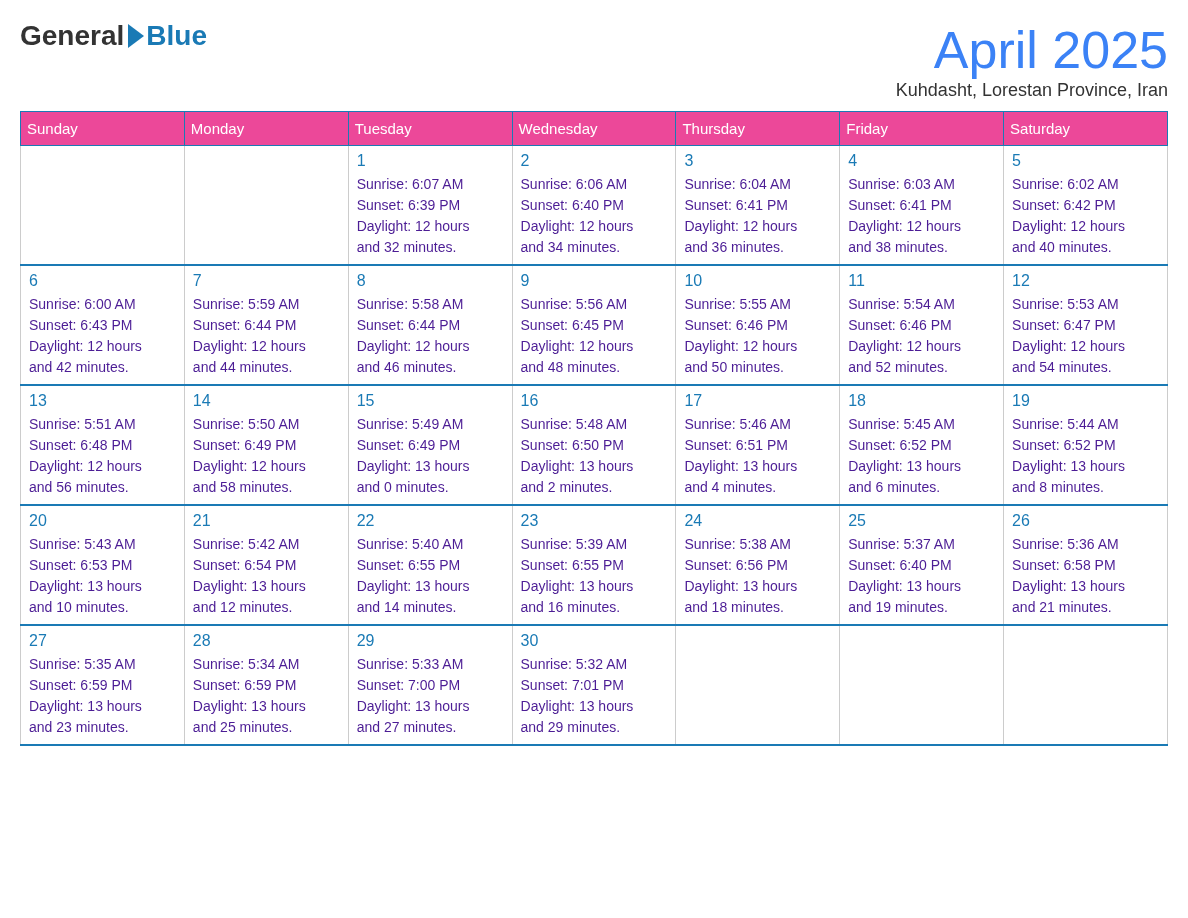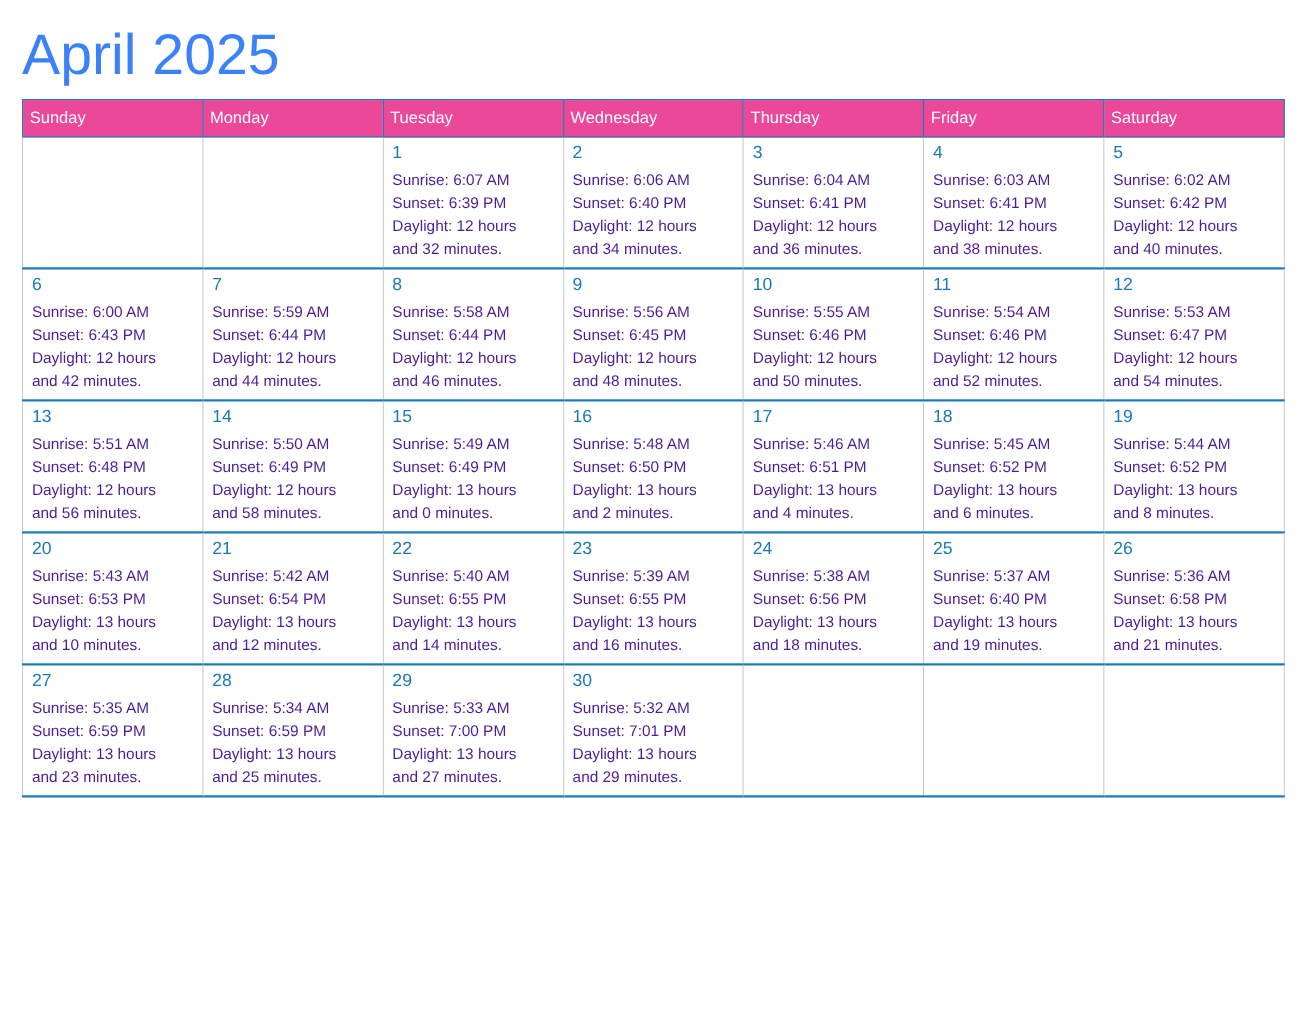--- a/index.html
+++ b/index.html
@@ -96,22 +96,30 @@
       background: #fff;
     }
     tr:last-child td {
       border-bottom: 2px solid #1a7ab5;
     }
   </style>
 </head>
 <body>
 
 <div class="header">
+  <div class="logo">
+    <div class="logo-text">
+      <span class="logo-general">General</span>
+      <div class="logo-arrow"></div>
+      <span class="logo-blue">Blue</span>
+    </div>
+  </div>
   <div class="title-area">
     <div class="month-title">April 2025</div>
+    <div class="subtitle">Kuhdasht, Lorestan Province, Iran</div>
   </div>
 </div>
 
 <table>
   <thead>
     <tr>
     <th>Sunday</th>
         <th>Monday</th>
         <th>Tuesday</th>
         <th>Wednesday</th>

